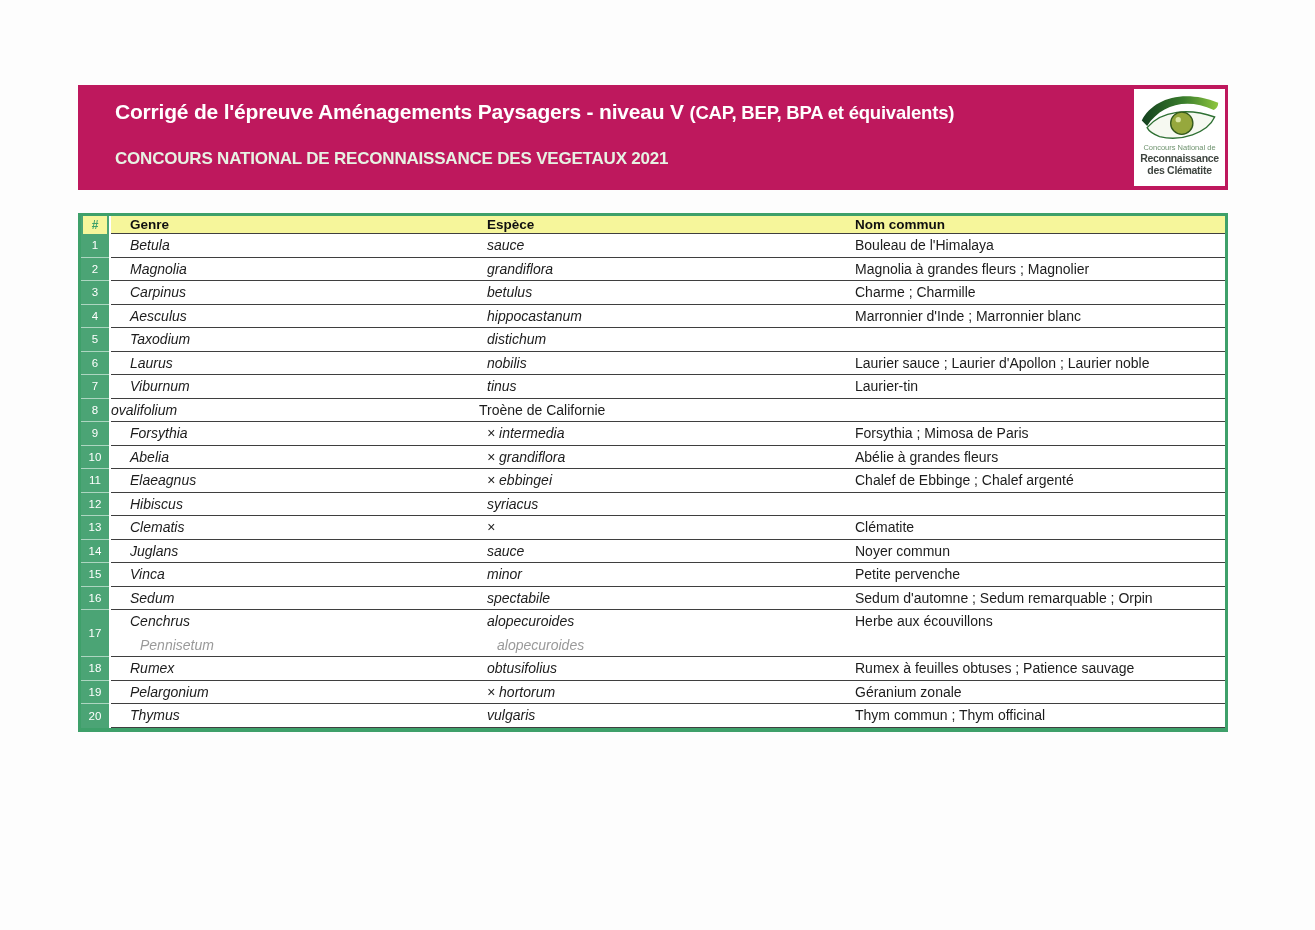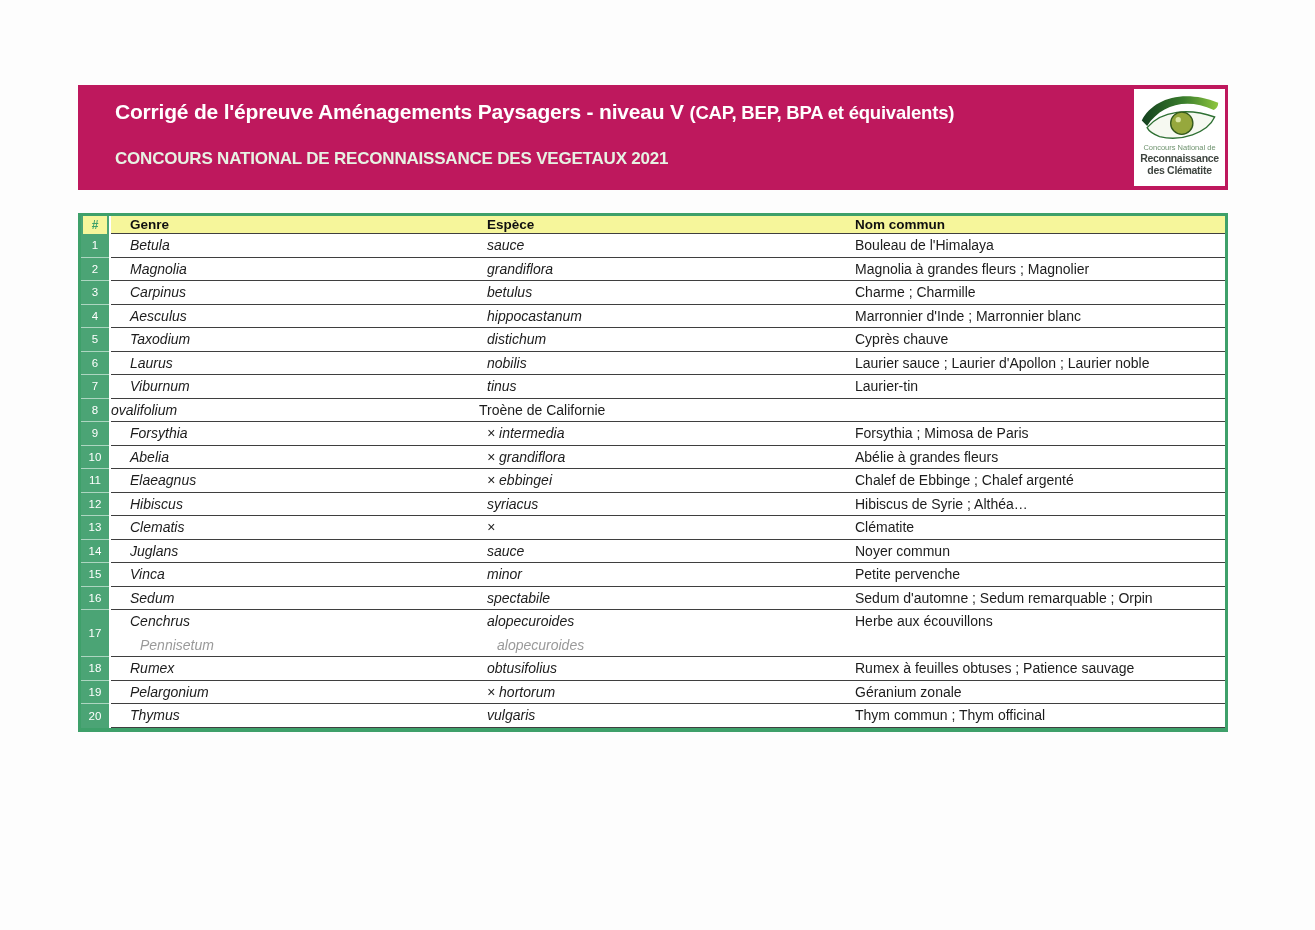--- a/index.html
+++ b/index.html
@@ -211,23 +211,20 @@
     </div>
     <div class="row-body">
       <div class="c-genre col-genre">
         <span class="l1 sci">Taxodium</span>
 
       </div>
       <div class="c-espece col-espece">
         <span class="l1 sci">distichum</span>
 
       </div>
-      <div class="c-nom col-nom">
-        <span class="l1">Cyprès chauve</span>
-      </div>
     </div>
   </div>
 
   <div class="trow">
     <div class="cell-num">
       <span class="num">6</span>
     </div>
     <div class="row-body">
       <div class="c-genre col-genre">
         <span class="l1 sci">Laurus</span>
@@ -339,23 +336,20 @@
       <span class="num">12</span>
     </div>
     <div class="row-body">
       <div class="c-genre col-genre">
         <span class="l1 sci">Hibiscus</span>
 
       </div>
       <div class="c-espece col-espece">
         <span class="l1 sci">syriacus</span>
 
-      </div>
-      <div class="c-nom col-nom">
-        <span class="l1">Hibiscus de Syrie ; Althéa…</span>
       </div>
     </div>
   </div>
 
   <div class="trow">
     <div class="cell-num">
       <span class="num">13</span>
     </div>
     <div class="row-body">
       <div class="c-genre col-genre">

